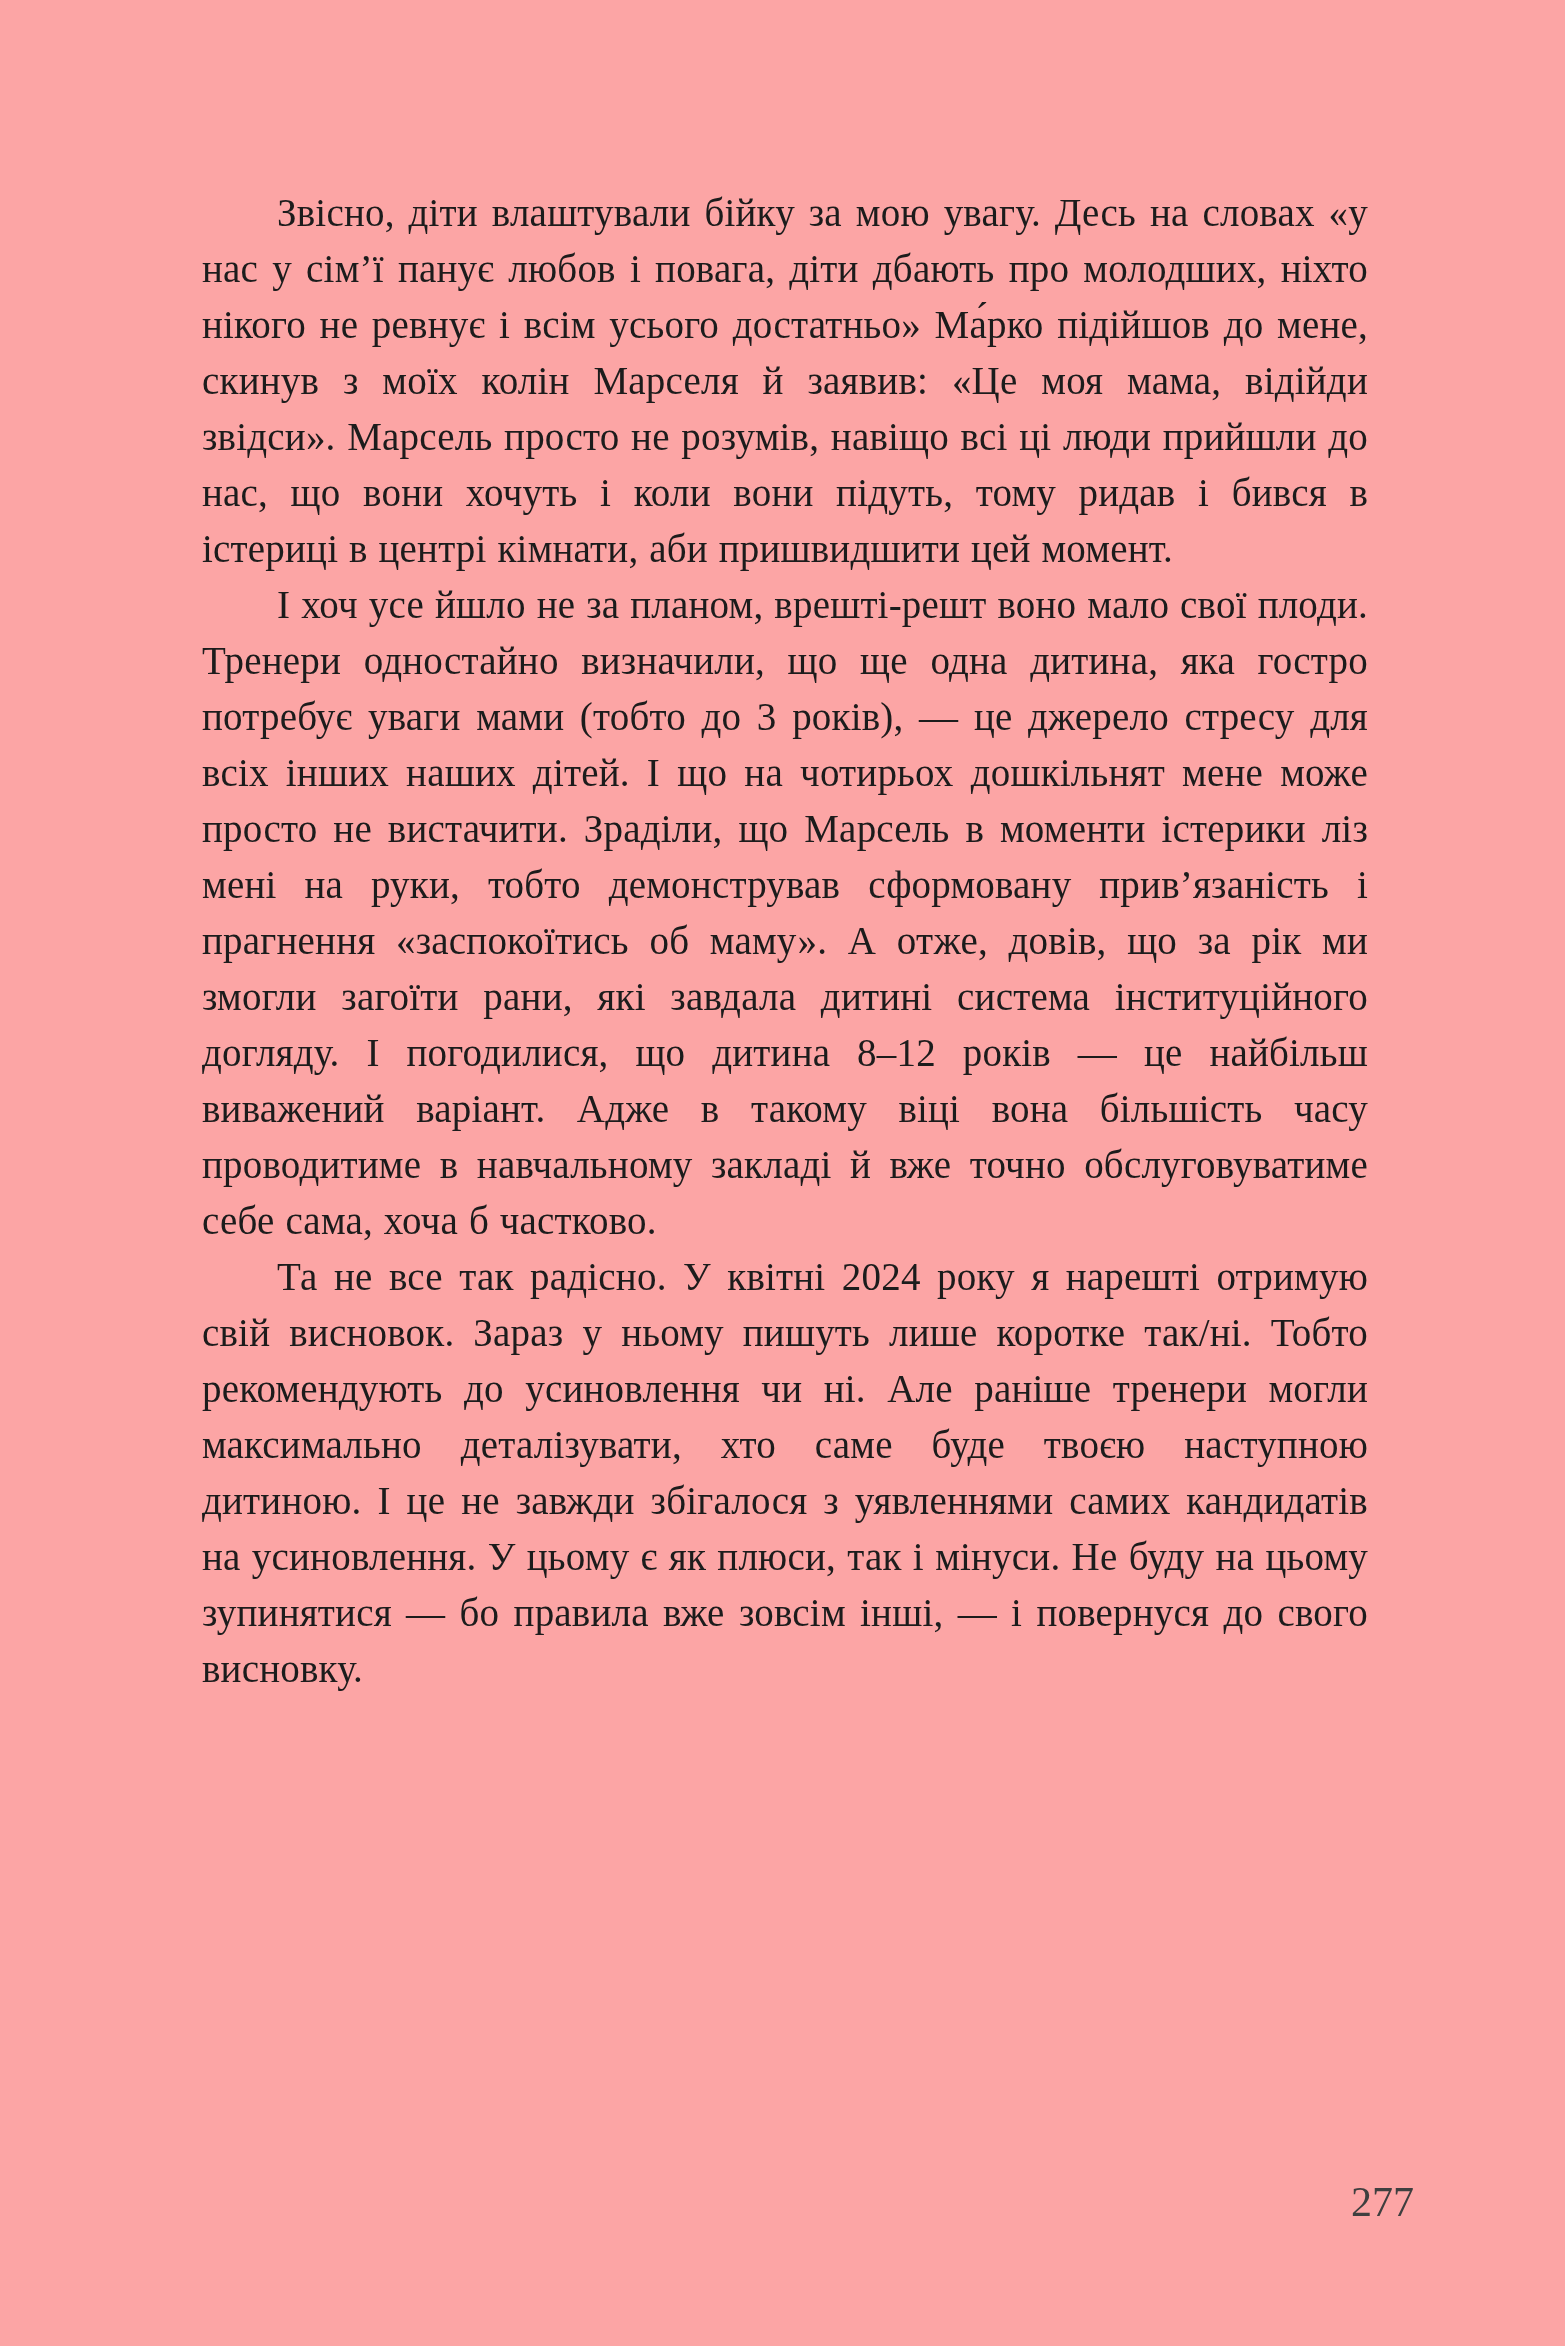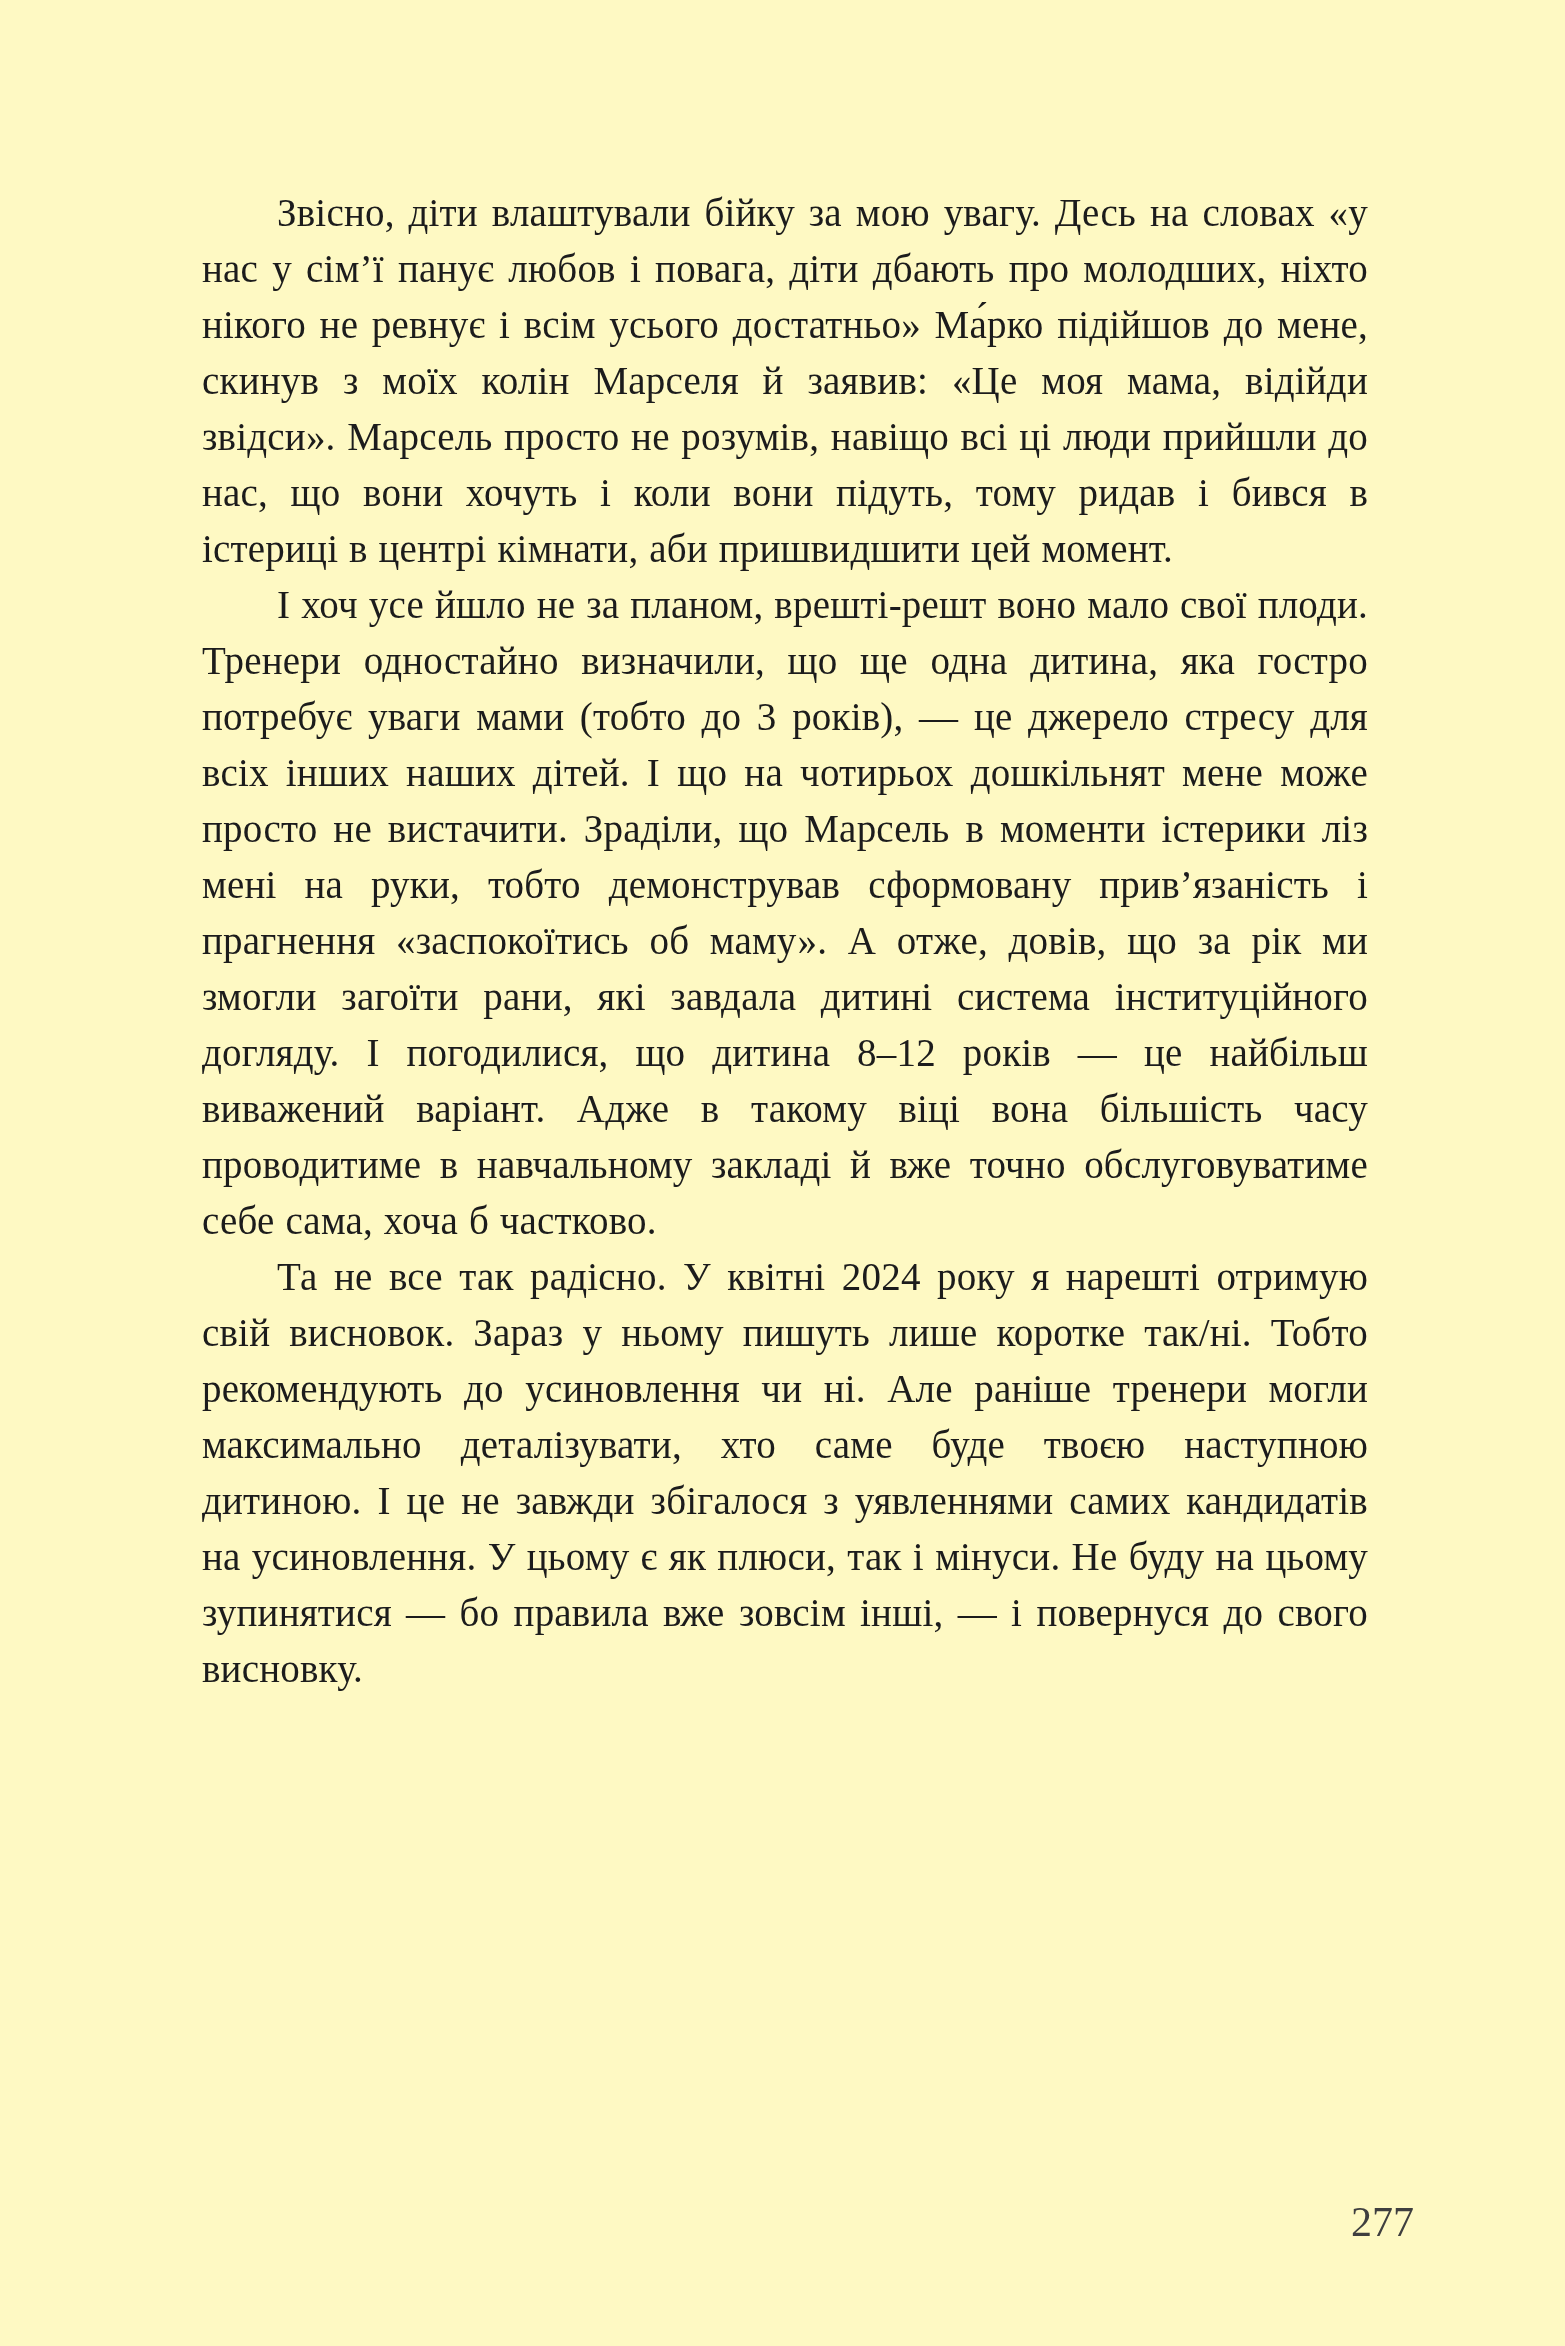--- a/index.html
+++ b/index.html
@@ -11,21 +11,21 @@
     width: 1565px;
     height: 2347px;
     position: relative;
     font-family: "Liberation Serif", "DejaVu Serif", serif;
     color: #1c1c1c;
     overflow: hidden;
   }
   .page {
     position: absolute;
     inset: 0;
-    background: #fef9c3;
+    background: #fca5a5;
   }
   .text-block {
     position: absolute;
     left: 202px;
     top: 185px;
     width: 1166px;
   }
   .text-block p {
     margin: 0;
     font-size: 39px;
@@ -38,21 +38,20 @@
     -webkit-hyphens: auto;
   }
   .page-number {
     position: absolute;
     top: 2181px;
     right: 151px;
     font-size: 42px;
     line-height: 42px;
     color: #3f3f3f;
     text-align: right;
-    margin-top: 20px;
   }
 </style>
 </head>
 <body>
 
 <div class="page">
   <div class="text-block">
     <p lang="uk">Звісно, діти влаштували бійку за мою увагу. Десь на словах «у нас у сім’ї панує любов і повага, діти дбають про молодших, ніхто нікого не ревнує і всім усього достатньо» Ма́рко підійшов до мене, скинув з моїх колін Марселя й заявив: «Це моя мама, відійди звідси». Марсель просто не розумів, навіщо всі ці люди прийшли до нас, що вони хочуть і коли вони підуть, тому ридав і бився в істериці в центрі кімнати, аби пришвидшити цей момент.</p>
     <p lang="uk">І хоч усе йшло не за планом, врешті-решт воно мало свої плоди. Тренери одностайно визначили, що ще одна дитина, яка гостро потребує уваги мами (тобто до 3 років), — це джерело стресу для всіх інших наших дітей. І що на чотирьох дошкільнят мене може просто не вистачити. Зраділи, що Марсель в моменти істерики ліз мені на руки, тобто демонстрував сформовану прив’язаність і прагнення «заспокоїтись об маму». А отже, довів, що за рік ми змогли загоїти рани, які завдала дитині система інституційного догляду. І погодилися, що дитина 8–12 років — це найбільш виважений варіант. Адже в такому віці вона більшість часу проводитиме в навчальному закладі й вже точно обслуговуватиме себе сама, хоча б частково.</p>
     <p lang="uk">Та не все так радісно. У квітні 2024 року я нарешті отримую свій висновок. Зараз у ньому пишуть лише коротке так/ні. Тобто рекомендують до усиновлення чи ні. Але раніше тренери могли максимально деталізувати, хто саме буде твоєю наступною дитиною. І це не завжди збігалося з уявленнями самих кандидатів на усиновлення. У цьому є як плюси, так і мінуси. Не буду на цьому зупинятися — бо правила вже зовсім інші, — і повернуся до свого висновку.</p>

